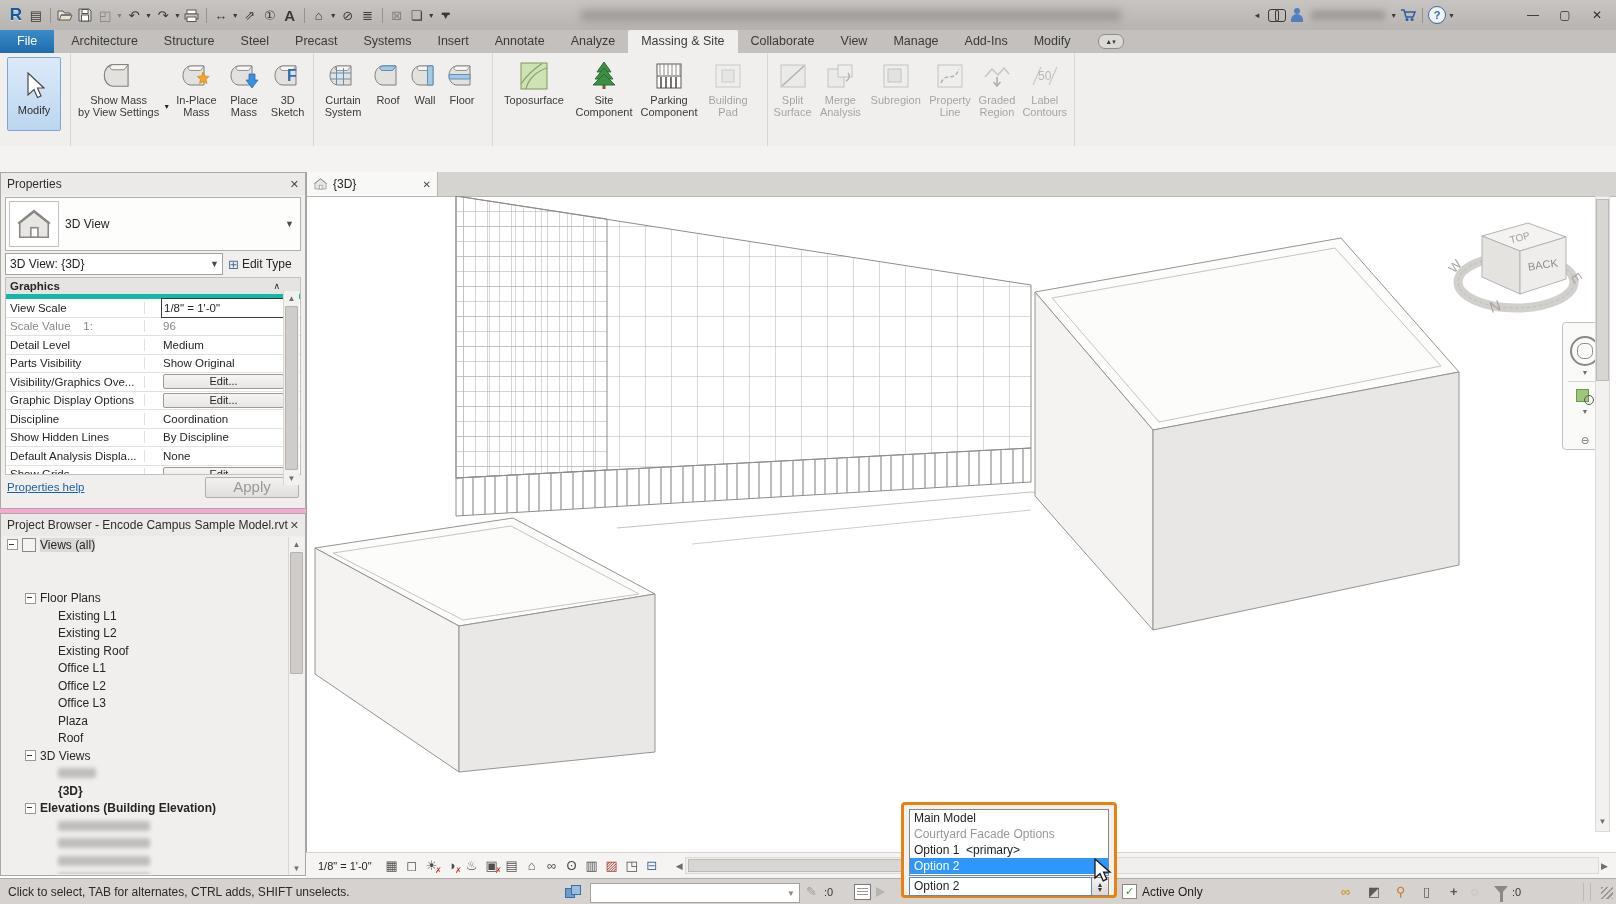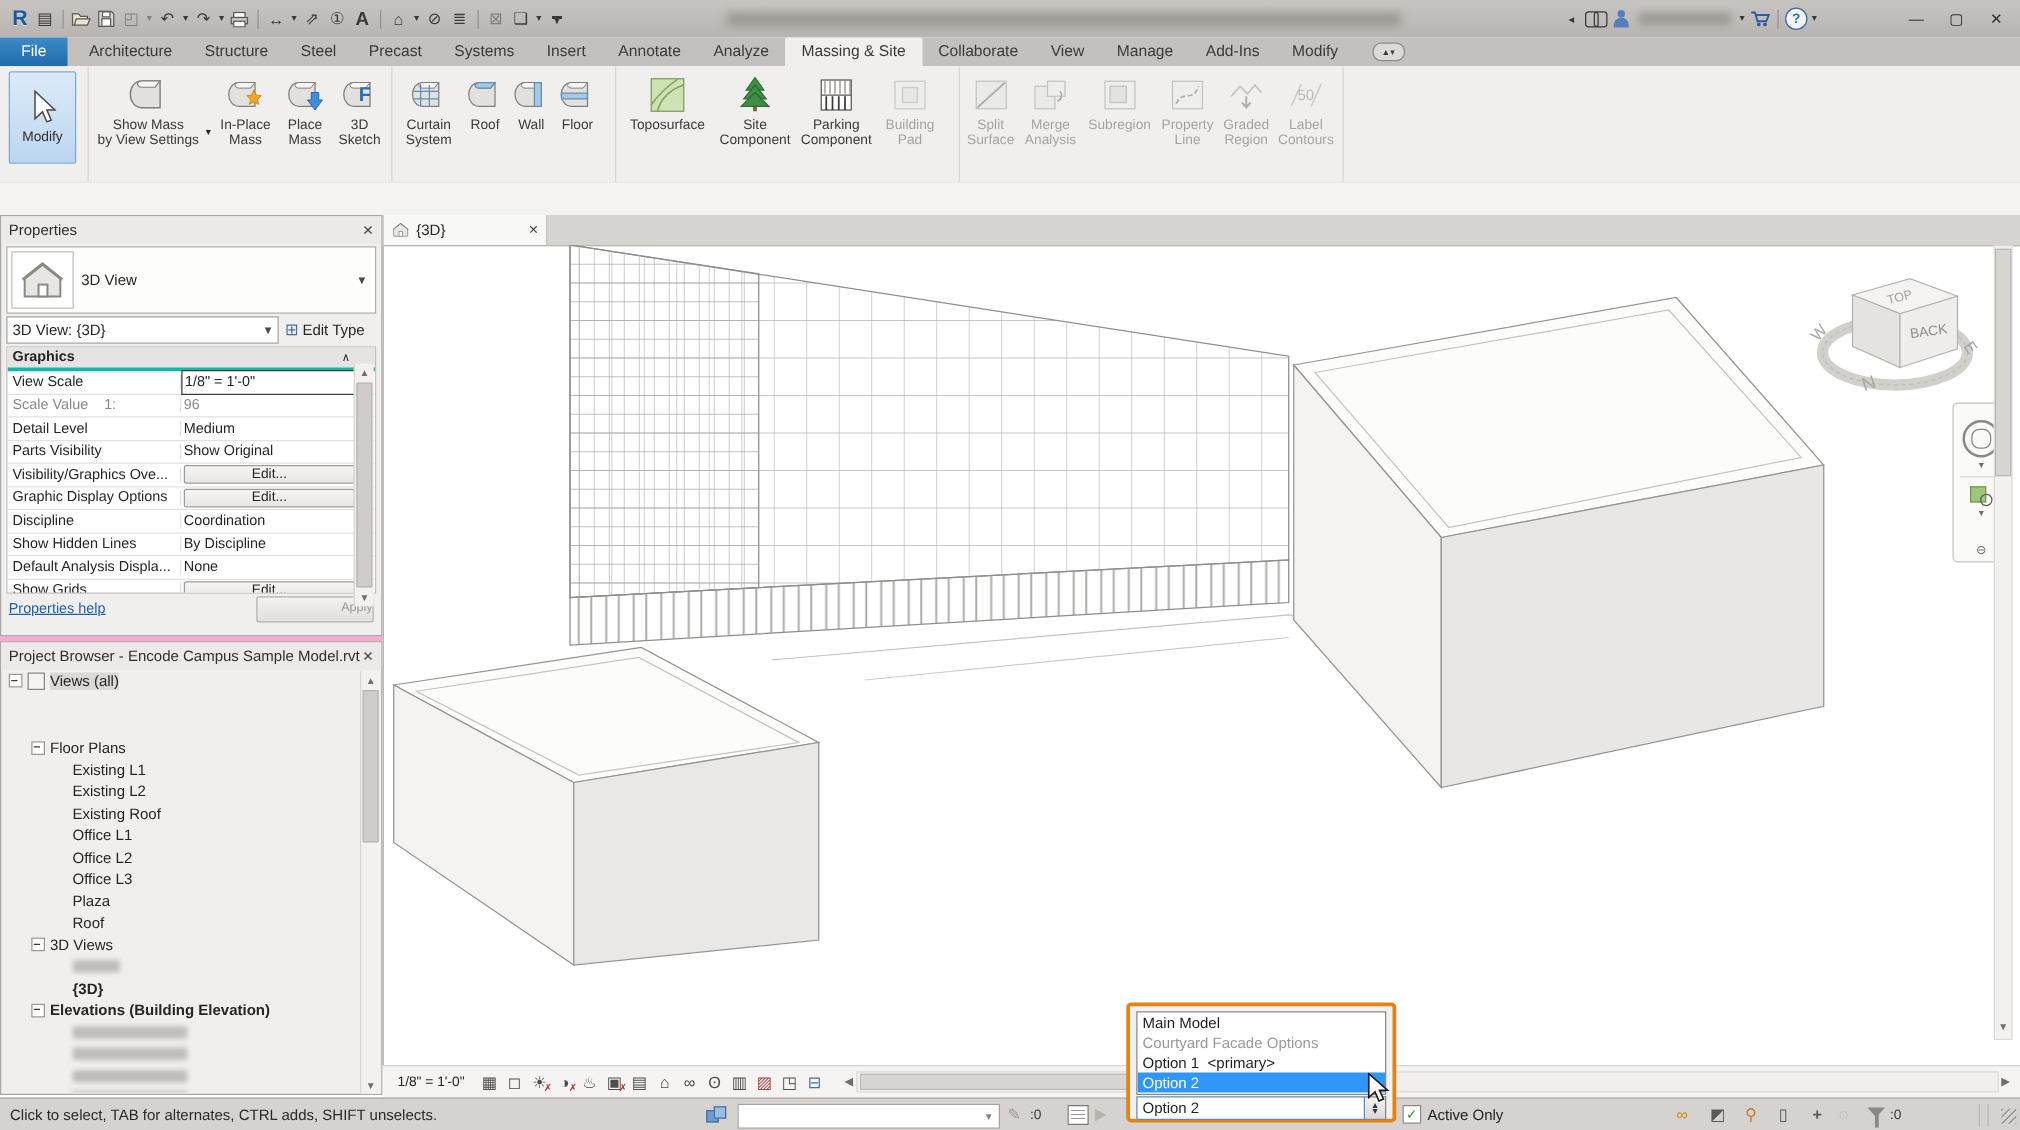--- a/index.html
+++ b/index.html
@@ -58,37 +58,37 @@
   .typesel{margin:2px 4px;background:#fdfdfc;border:1px solid #b1afac;height:52px;display:flex;align-items:center;}
   .typesel .thumb{width:48px;height:44px;border:1px solid #c3c1be;margin:2px 6px 2px 3px;background:#fff;display:flex;align-items:center;justify-content:center;}
   .typesel .tname{font-size:12px;}
   .typesel .tdd{margin-left:auto;margin-right:6px;font-size:9px;color:#4a4948;}
   .selrow{display:flex;align-items:center;margin:2px 4px;}
   .combo{flex:0 0 212px;height:20px;background:#fff;border:1px solid #a5a3a0;display:flex;align-items:center;font-size:12px;padding-left:4px;}
   .combo .cdd{margin-left:auto;width:15px;text-align:center;font-size:9px;color:#4a4948;}
   .edittype{display:flex;align-items:center;margin-left:5px;font-size:12px;}
   .edittype .eticon{font-size:13px;color:#4a6f9e;margin-right:3px;}
   .pgrid{margin:2px 4px 0 4px;background:#fff;border:1px solid #c3c1be;position:relative;overflow:hidden;height:196px;}
-  .psect{height:16px;background:#e6e4e2;font-weight:bold;font-size:11.5px;display:flex;align-items:center;padding:0 4px;border-bottom:3px solid #14b8a6;}
+  .psect{height:16px;background:#e6e4e2;font-weight:bold;font-size:11.5px;display:flex;align-items:center;padding:0 4px;border-bottom:5px solid #14b8a6;}
   .psect .chev{margin-left:auto;margin-right:16px;font-size:9px;font-weight:normal;}
-  .prow{display:flex;height:17.5px;border-bottom:1px solid #e3e1df;font-size:11.5px;align-items:center;}
+  .prow{display:flex;height:17.5px;border-bottom:1px solid #e3e1df;font-size:11.5px;align-items:center;gap:16px;}
   .plab{flex:0 0 134px;padding-left:4px;border-right:1px solid #e3e1df;white-space:pre;overflow:hidden;}
   .pval{flex:1;padding:0 2px;display:flex;align-items:center;height:100%;}
   .pv{white-space:pre;overflow:hidden;}
   .prow.muted{color:#8a8885;}
   .prow.sel .pval{border:1px solid #3c3b3a;background:#fff;margin-right:14px;}
   .prow.btn .pval .pv{display:block;width:100%;text-align:center;background:linear-gradient(#f6f5f4,#e8e6e4);
         border:1px solid #9d9b98;border-radius:2px;font-size:11px;line-height:13px;margin-right:14px;}
   .vsb{position:absolute;width:15px;background:#f2f1f0;border-left:1px solid #d8d6d3;display:flex;flex-direction:column;align-items:center;}
   .vsb .ar{height:14px;font-size:8px;color:#6f6e6c;display:flex;align-items:center;}
   .vsb .th{width:11px;background:#cfccc9;border:1px solid #b5b2af;border-radius:1px;}
   .pal-foot{height:24px;display:flex;align-items:center;padding:0 6px;}
   .plink{color:#1f5fa8;text-decoration:underline;font-size:11.5px;}
   .applybtn{margin-left:auto;width:92px;height:19px;background:linear-gradient(#f2f1f0,#e2e0de);border:1px solid #b1afac;
-            color:#9a9896;text-align:right;line-height:18px;font-size:10px;border-radius:2px;}
+            color:#9a9896;text-align:center;line-height:18px;font-size:15px;border-radius:2px;}
   
   .tree{position:relative;overflow:hidden;font-size:12px;}
   .titem{display:flex;align-items:center;height:17.5px;white-space:pre;}
   .titem .exp{visibility:hidden;width:9px;height:9px;border:1px solid #9a9896;background:#fff;margin-right:4px;position:relative;flex:0 0 9px;}
   .titem.hasexp .exp{visibility:visible;}
   .titem .exp:before{content:"";position:absolute;left:1px;top:3.5px;width:5px;height:1px;background:#3a3938;}
   .titem .ticon{display:none;width:12px;height:12px;border:1px solid #8a8885;margin-right:4px;background:#f4f3f1;}
   .titem.hasicon .ticon{display:inline-block;}
   .titem.sel .lbl{background:#dbd9d6;}
   .titem.bold .lbl{font-weight:bold;}

